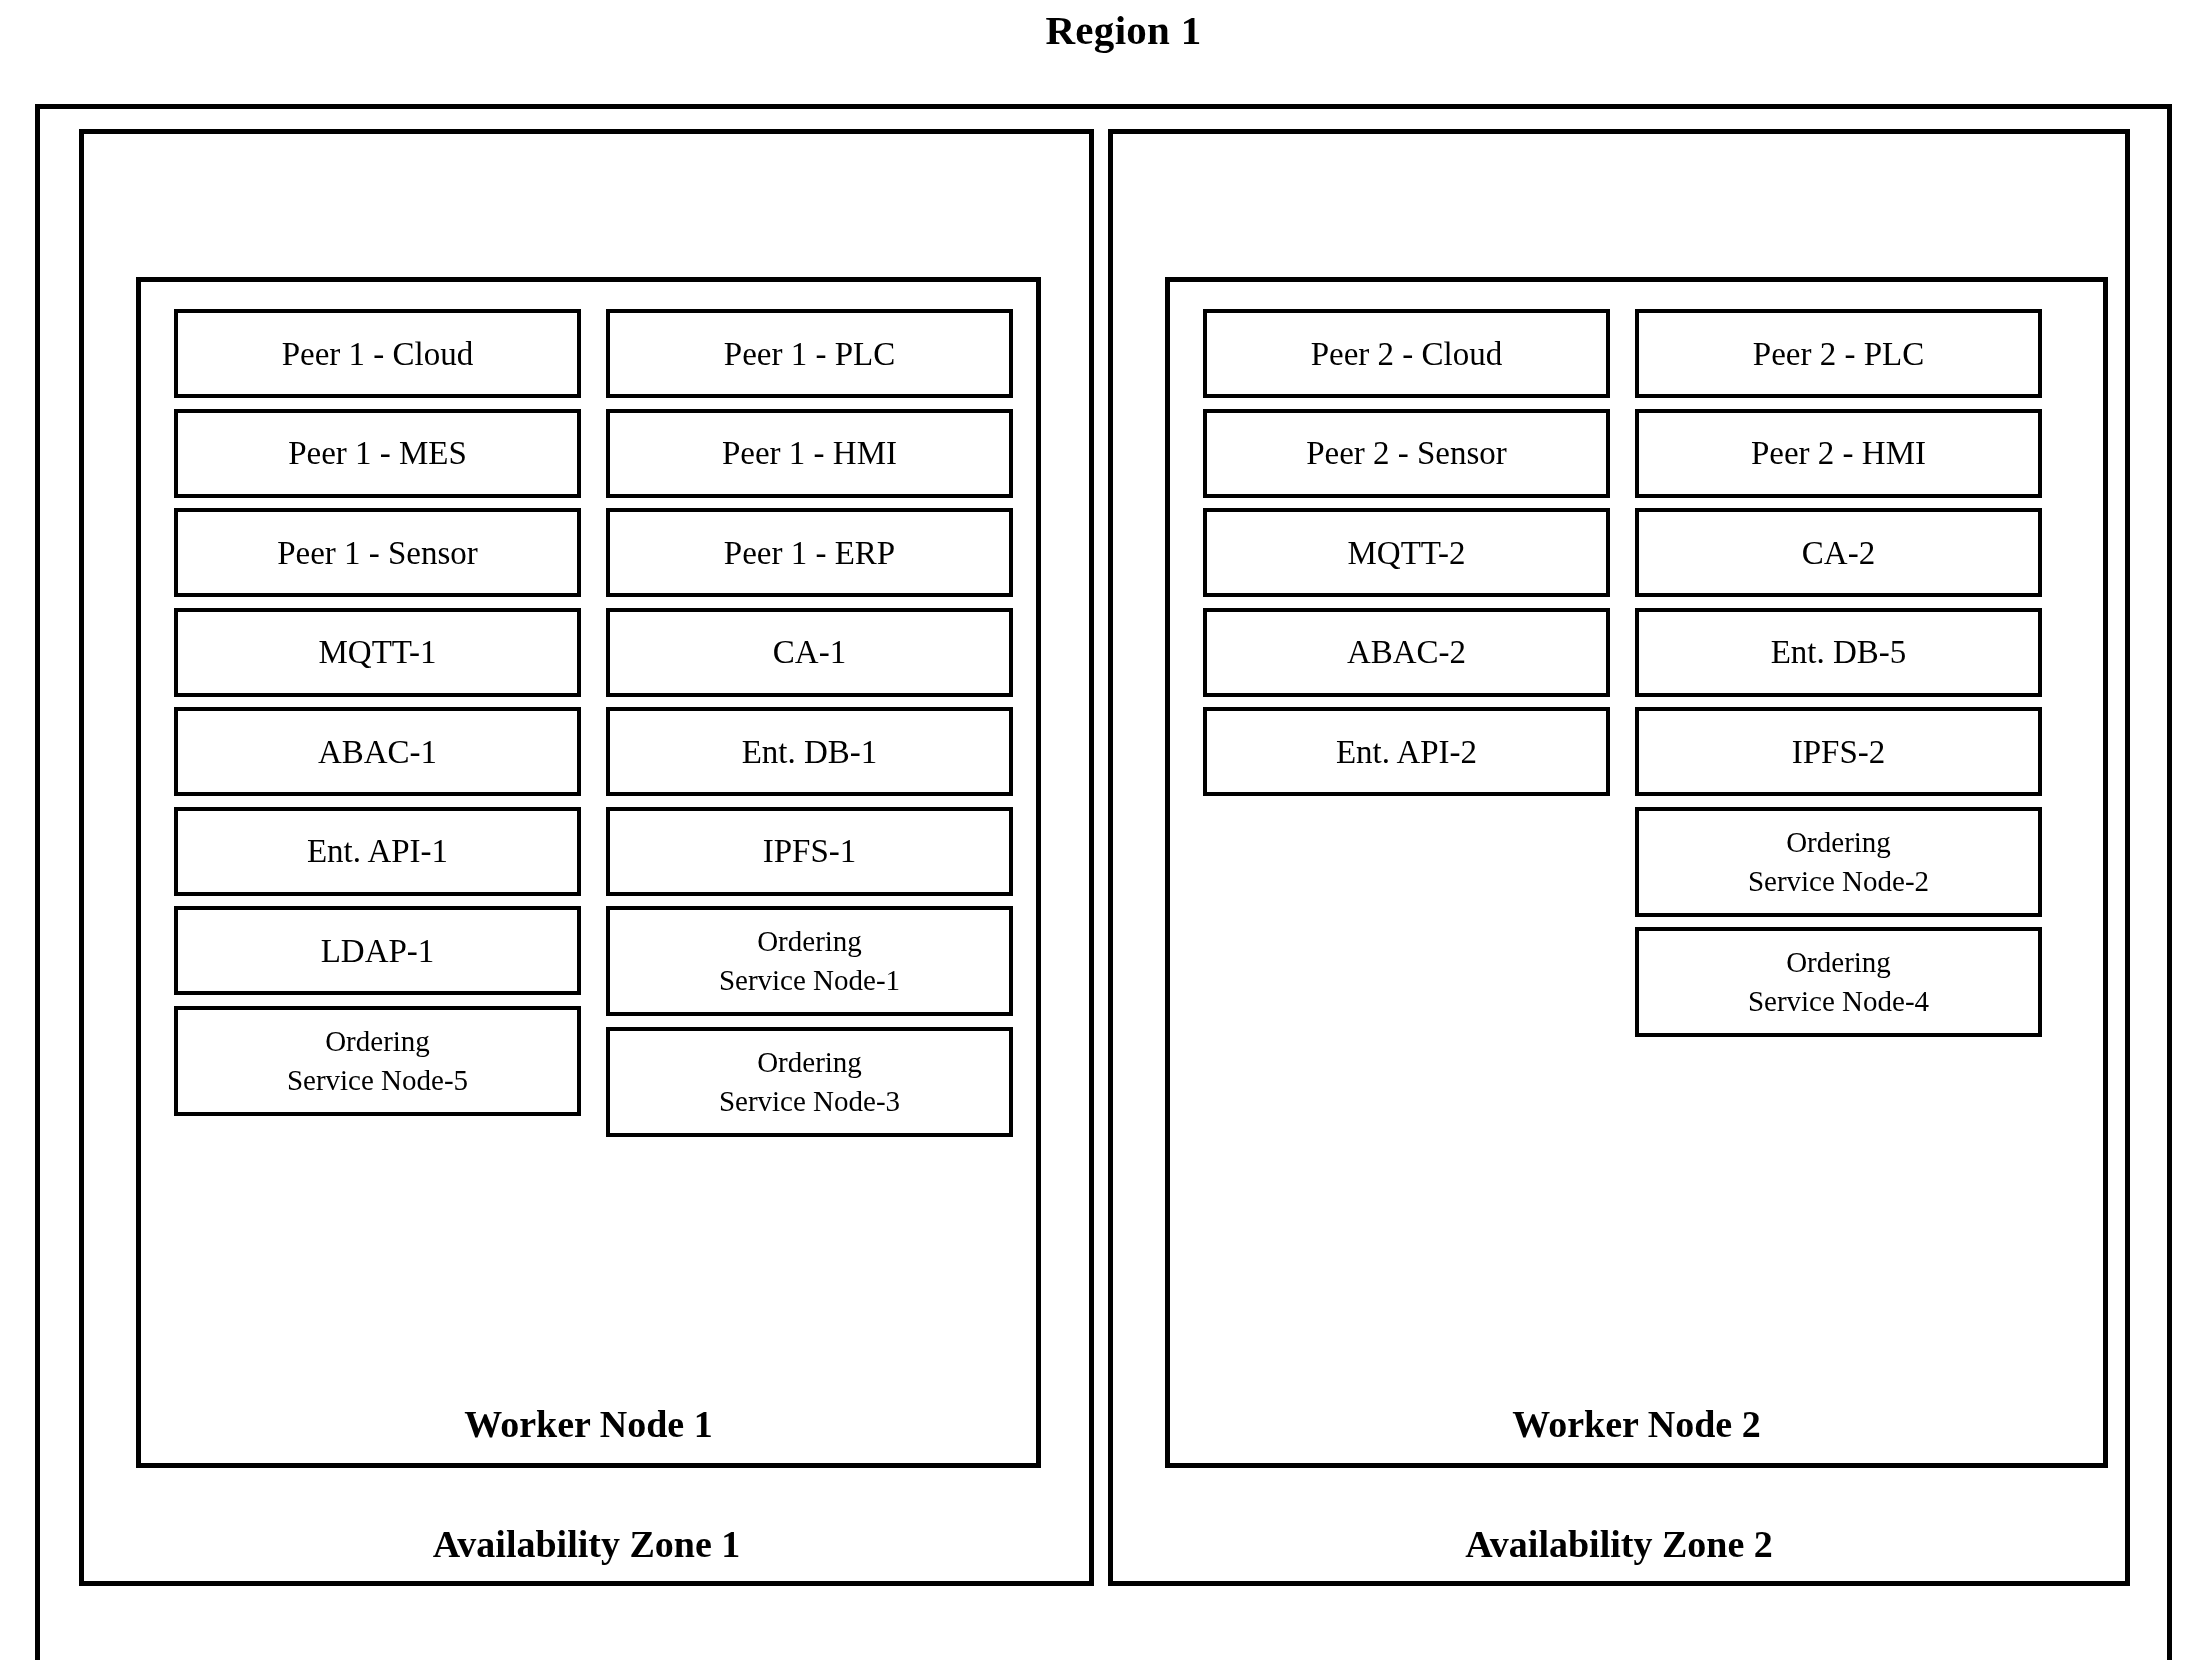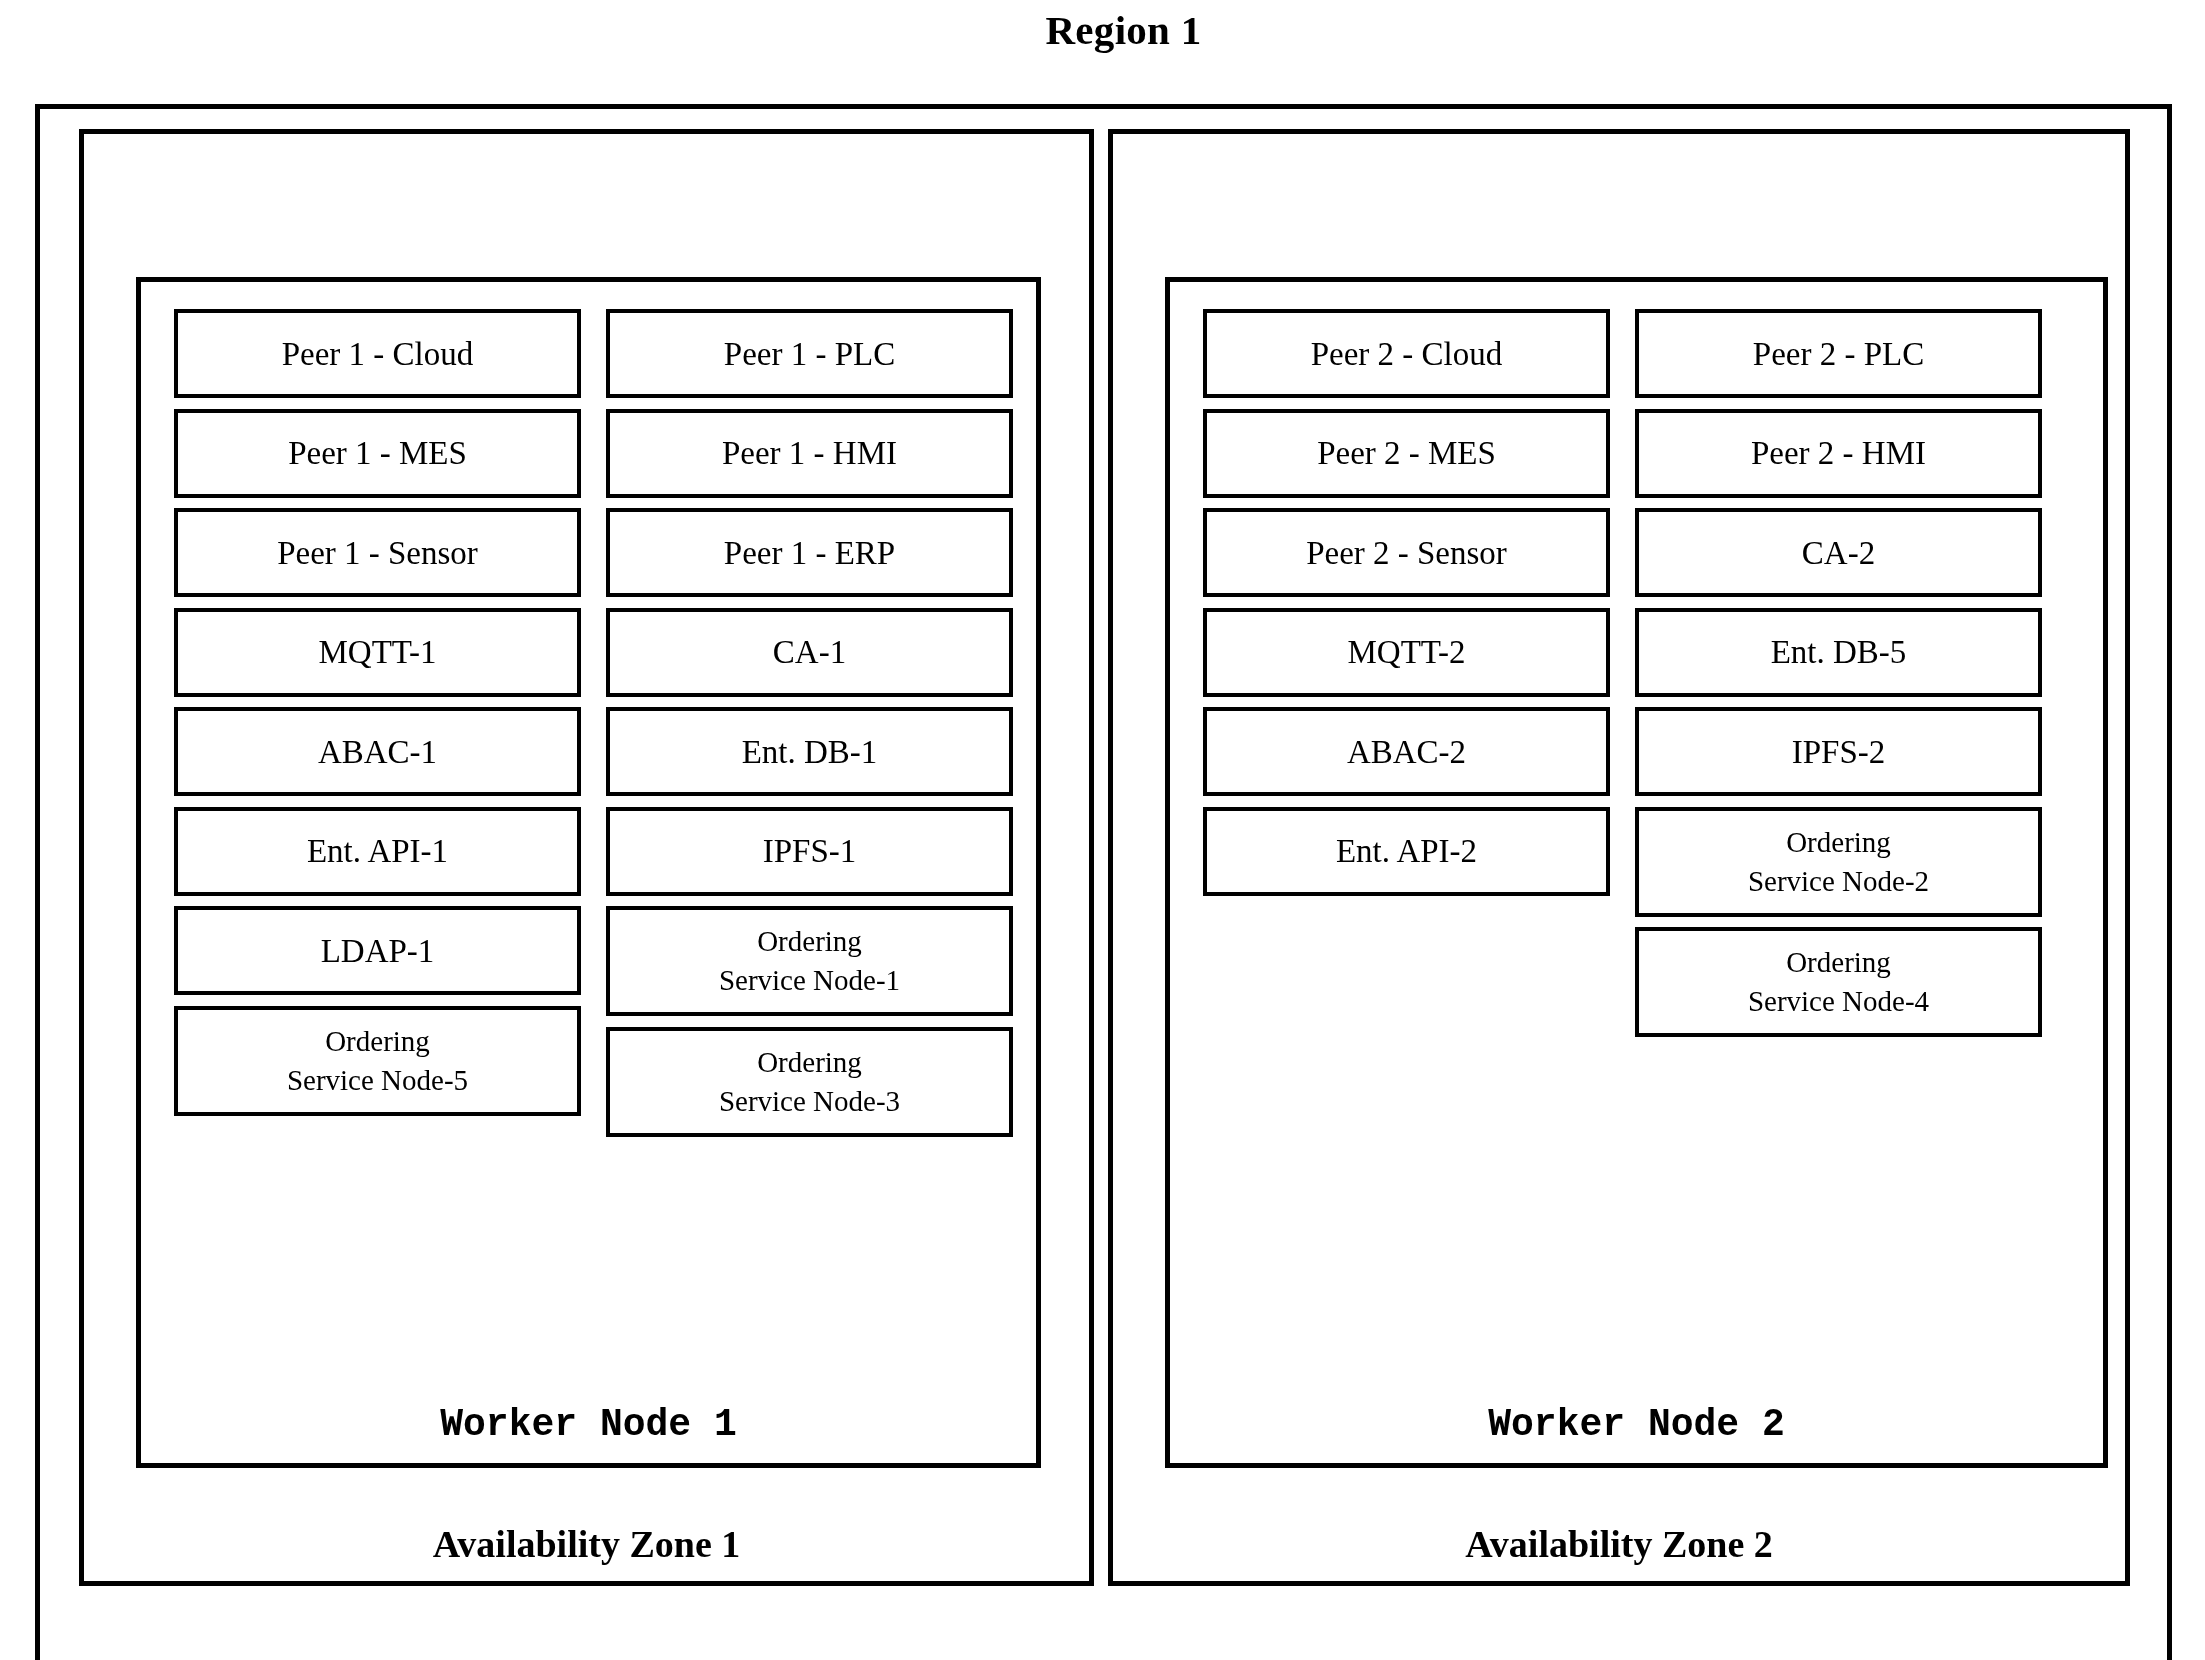--- a/index.html
+++ b/index.html
@@ -103,21 +103,20 @@
   
   .worker-label {
     position: absolute;
     left: 0;
     bottom: 17px;
     width: 100%;
     text-align: center;
     font-size: 38px;
     font-weight: bold;
     line-height: 43px;
-    font-family: Liberation Mono, monospace;
   }
 
   
   .az-label {
     position: absolute;
     left: 0;
     bottom: 14.4px;
     width: 100%;
     text-align: center;
     font-size: 38px;
@@ -203,23 +202,20 @@
   </div>
 
   <div class="az az-2">
     <div class="worker">
       <div class="grid">
         <div class="col">
           <div class="svc">
               <span class="ln">Peer 2 - Cloud</span>
             </div>
           <div class="svc">
-              <span class="ln">Peer 2 - MES</span>
-            </div>
-          <div class="svc">
               <span class="ln">Peer 2 - Sensor</span>
             </div>
           <div class="svc">
               <span class="ln">MQTT-2</span>
             </div>
           <div class="svc">
               <span class="ln">ABAC-2</span>
             </div>
           <div class="svc">
               <span class="ln">Ent. API-2</span>

